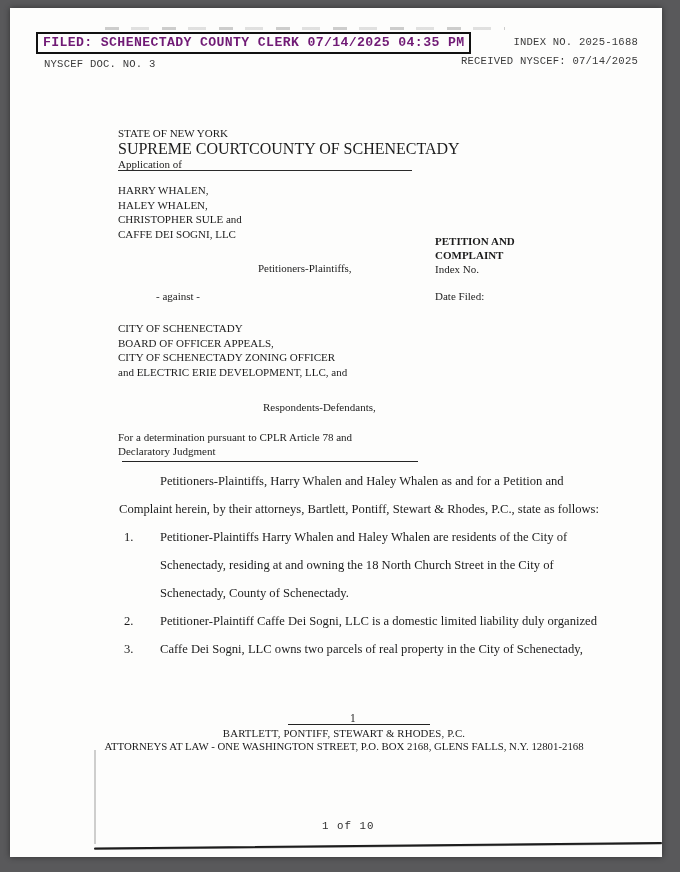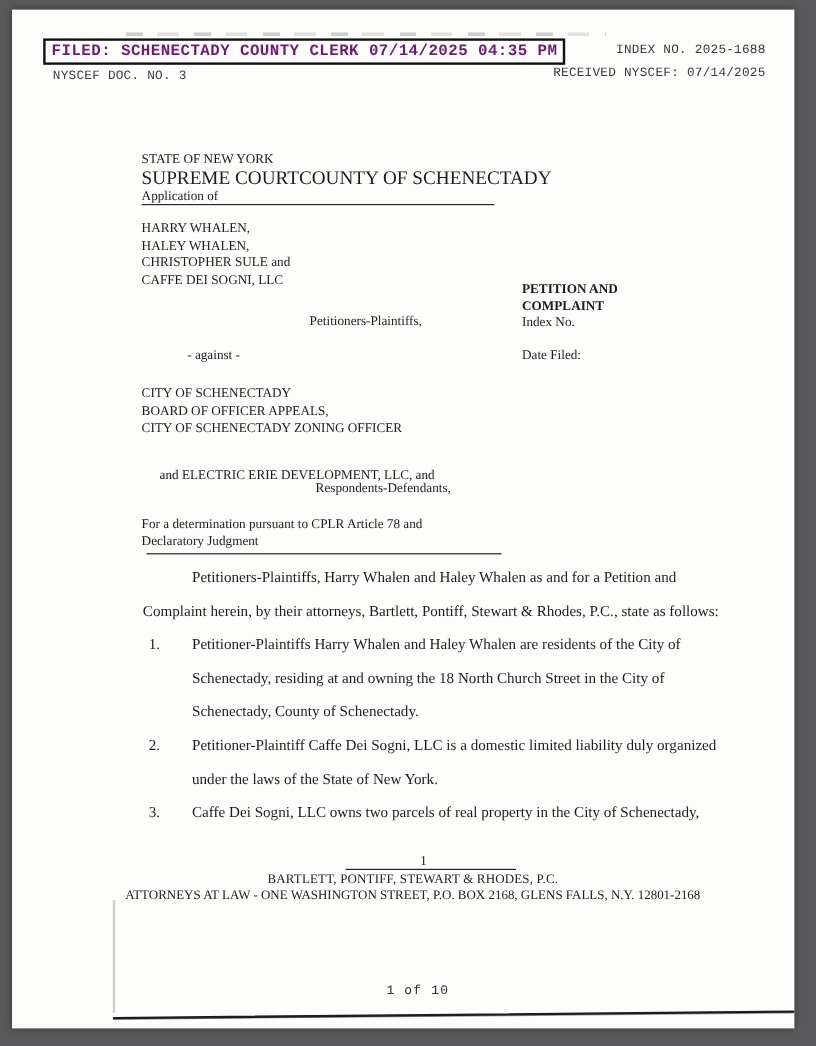--- a/index.html
+++ b/index.html
@@ -111,21 +111,21 @@
   <div class="abs serif-line" style="left:425px; top:240px; font-weight:bold;">COMPLAINT</div>
   <div class="abs serif-line" style="left:425px; top:254px;">Index No.</div>
   <div class="abs serif-line" style="left:425px; top:281px;">Date Filed:</div>
 
   <div class="abs serif-line" style="left:248px; top:253px;">Petitioners-Plaintiffs,</div>
   <div class="abs serif-line" style="left:146px; top:281px;">- against -</div>
 
   <div class="abs serif-line" style="left:108px; top:313px;">CITY OF SCHENECTADY</div>
   <div class="abs serif-line" style="left:108px; top:327.5px;">BOARD OF OFFICER APPEALS,</div>
   <div class="abs serif-line" style="left:108px; top:342px;">CITY OF SCHENECTADY ZONING OFFICER</div>
-  <div class="abs serif-line" style="left:123px; top:356.5px;margin-top:24px;">and ELECTRIC ERIE DEVELOPMENT, LLC, and</div>
+  <div class="abs serif-line" style="left:108px; top:356.5px;">and ELECTRIC ERIE DEVELOPMENT, LLC, and</div>
 
   <div class="abs serif-line" style="left:253px; top:392px;">Respondents-Defendants,</div>
 
   <div class="abs serif-line" style="left:108px; top:422px;">For a determination pursuant to CPLR Article 78 and</div>
   <div class="abs serif-line" style="left:108px; top:436px;">Declaratory Judgment</div>
 
   <div class="abs cap-rule"></div>
 
   <div class="abs body-flow">
     <div class="bline" style="padding-left:42px;">Petitioners-Plaintiffs, Harry Whalen and Haley Whalen as and for a Petition and</div>
@@ -139,23 +139,20 @@
       <span>Schenectady, residing at and owning the 18 North Church Street in the City of</span>
     </div>
     <div class="bline">
       <span>Schenectady, County of Schenectady.</span>
     </div>
 
     <div class="bline">
       <span class="num">2.</span>
       <span>Petitioner-Plaintiff Caffe Dei Sogni, LLC is a domestic limited liability duly organized</span>
     </div>
-    <div class="bline">
-      <span>under the laws of the State of New York.</span>
-    </div>
 
     <div class="bline">
       <span class="num">3.</span>
       <span>Caffe Dei Sogni, LLC owns two parcels of real property in the City of Schenectady,</span>
     </div>
   </div>
 
   <div class="abs page-num-top">1</div>
   <div class="abs foot-rule"></div>
   <div class="abs foot-center foot-firm">BARTLETT, PONTIFF, STEWART &amp; RHODES, P.C.</div>

